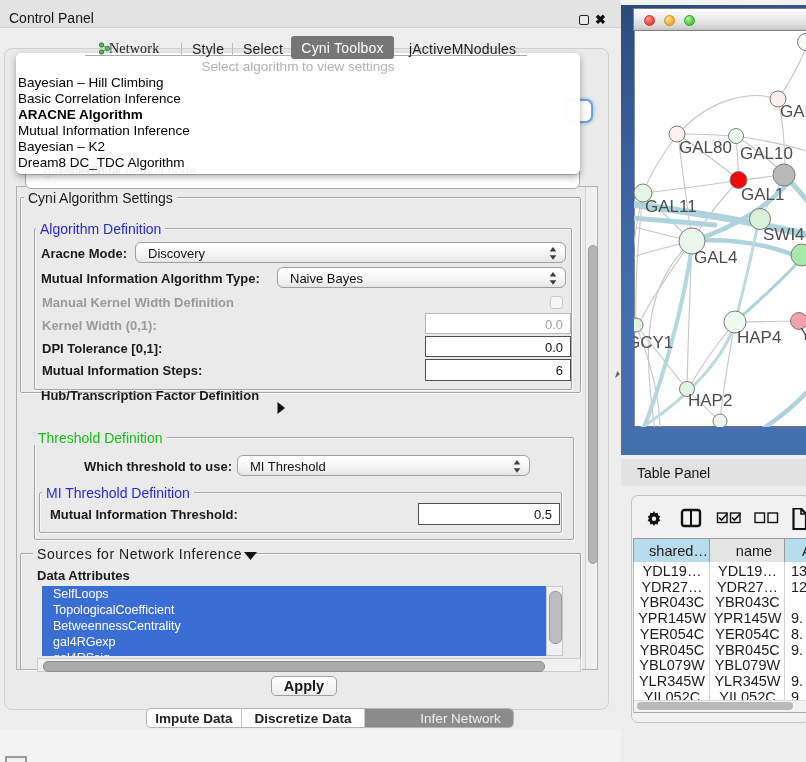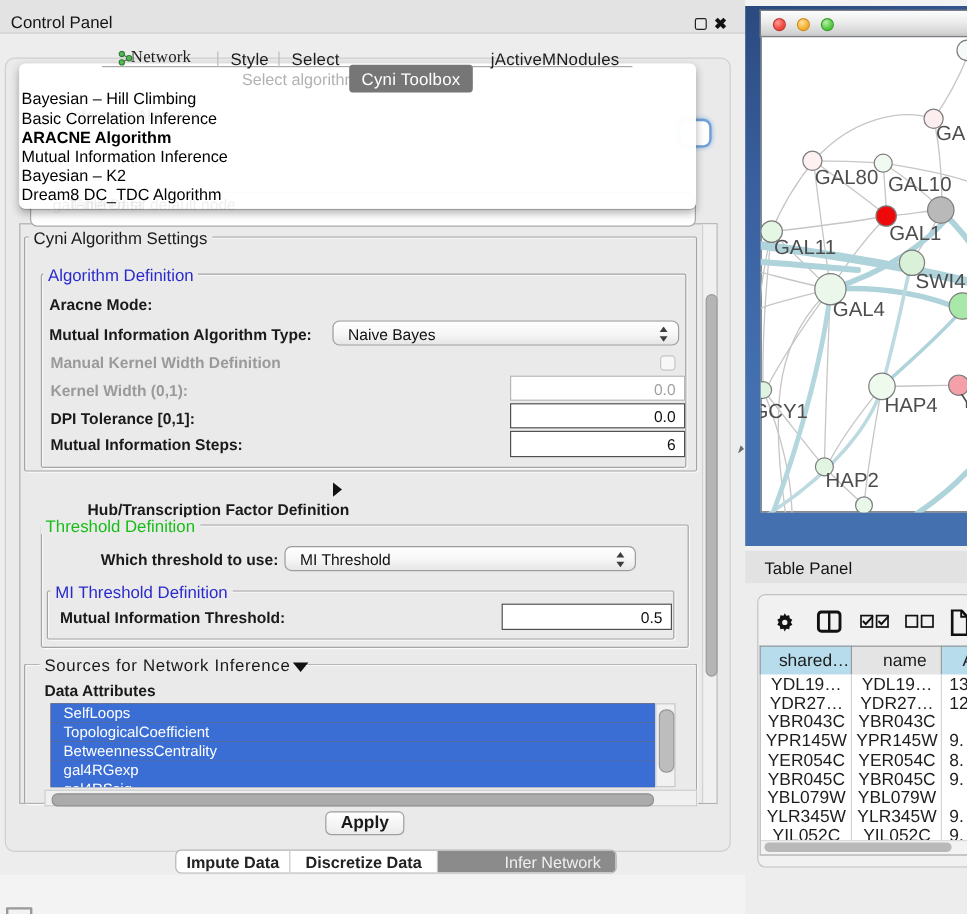--- a/index.html
+++ b/index.html
@@ -89,35 +89,42 @@
       <path d="M3.5 3 L9.5 6.5 L3.5 10" stroke="#666" stroke-width="1" fill="none"></path>
       <circle cx="3.5" cy="3" r="2.2" fill="#55b855" stroke="#2e7d32" stroke-width="0.9"></circle>
       <circle cx="3.5" cy="10" r="2.2" fill="#55b855" stroke="#2e7d32" stroke-width="0.9"></circle>
       <circle cx="9.5" cy="6.5" r="2.2" fill="#55b855" stroke="#2e7d32" stroke-width="0.9"></circle>
     </svg>
     <span class="abs" style="left:109px;top:2px;font-family:Liberation Serif, serif;">Network</span>
     <span class="abs sep" style="left:181px;top:4px;"></span>
     <span class="abs" style="left:192px;top:2px;">Style</span>
     <span class="abs sep" style="left:232px;top:4px;"></span>
     <span class="abs" style="left:243px;top:2px;">Select</span>
-    <span class="abs sel" style="left:291px;top:-3px;width:103px;text-align:center;margin-top:18px;">Cyni Toolbox</span>
+    <span class="abs sel" style="left:291px;top:-3px;width:103px;text-align:center;">Cyni Toolbox</span>
     <span class="abs" style="left:409px;top:2px;">jActiveMNodules</span>
   </div>
   <div class="abs" id="scrollpane"></div>
   <div class="abs" id="vscroll">
       <div class="thumb"></div>
     </div>
 
   <div class="abs grp" style="left:20px;top:197px;width:561px;height:196px;"></div>
   <div class="grplabel" style="left:24px;top:191px;color:#1a1a1a;">Cyni Algorithm Settings</div>
 
   <div class="abs grp" style="left:34px;top:228px;width:538px;height:162px;"></div>
   <div class="grplabel" style="left:36px;top:222px;color:#2a2acc;">Algorithm Definition</div>
 
   <div class="abs blab" style="left:41px;top:246px;">Aracne Mode:</div>
+  <div class="abs combo" style="left:135px;top:242px;width:431px;height:21px;">
+      <span class="txt">Discovery</span>
+      <svg class="arr" width="8" height="13" viewBox="0 0 8 13">
+        <path d="M4 0 L7.3 4.6 L0.7 4.6Z" fill="#3d3d3d"></path>
+        <path d="M0.7 8.2 L7.3 8.2 L4 12.8Z" fill="#3d3d3d"></path>
+      </svg>
+    </div>
   <div class="abs blab" style="left:41px;top:271px;">Mutual Information Algorithm Type:</div>
   <div class="abs combo" style="left:277px;top:267px;width:289px;height:21px;">
       <span class="txt">Naive Bayes</span>
       <svg class="arr" width="8" height="13" viewBox="0 0 8 13">
         <path d="M4 0 L7.3 4.6 L0.7 4.6Z" fill="#3d3d3d"></path>
         <path d="M0.7 8.2 L7.3 8.2 L4 12.8Z" fill="#3d3d3d"></path>
       </svg>
     </div>
   <div class="abs glab" style="left:42px;top:295px;">Manual Kernel Width Definition</div>
   <div class="abs" style="left:550px;top:296px;width:13px;height:13px;border:1.5px solid #c6c6c6;border-radius:3.5px;background:#f7f7f7;box-sizing:border-box;"></div>
@@ -127,21 +134,21 @@
     </div>
   <div class="abs blab" style="left:42px;top:341px;">DPI Tolerance [0,1]:</div>
   <div class="abs field" style="left:425px;top:336px;width:146px;height:21px;border:1.5px solid #4f4f4f;color:#111;">
       <span>0.0</span>
     </div>
   <div class="abs blab" style="left:42px;top:363px;">Mutual Information Steps:</div>
   <div class="abs field" style="left:425px;top:359px;width:146px;height:22px;border:1.5px solid #4f4f4f;color:#111;">
       <span>6</span>
     </div>
 
-  <div class="abs blab" style="left:41px;top:417px;margin-left:32px;">Hub/Transcription Factor Definition</div>
+  <div class="abs blab" style="left:41px;top:388px;">Hub/Transcription Factor Definition</div>
   <svg class="abs" style="left:276px;top:401px;" width="10" height="14">
       <path d="M1.5 1 L9 7 L1.5 13 Z" fill="#111"></path>
     </svg>
 
   <div class="abs grp" style="left:34px;top:437px;width:540px;height:103px;"></div>
   <div class="grplabel" style="left:34px;top:431px;color:#17bd17;">Threshold Definition</div>
   <div class="abs blab" style="left:51px;top:459px;width:181px;text-align:right;">Which threshold to use:</div>
   <div class="abs combo" style="left:237px;top:455px;width:293px;height:21px;">
       <span class="txt">MI Threshold</span>
       <svg class="arr" width="8" height="13" viewBox="0 0 8 13">

